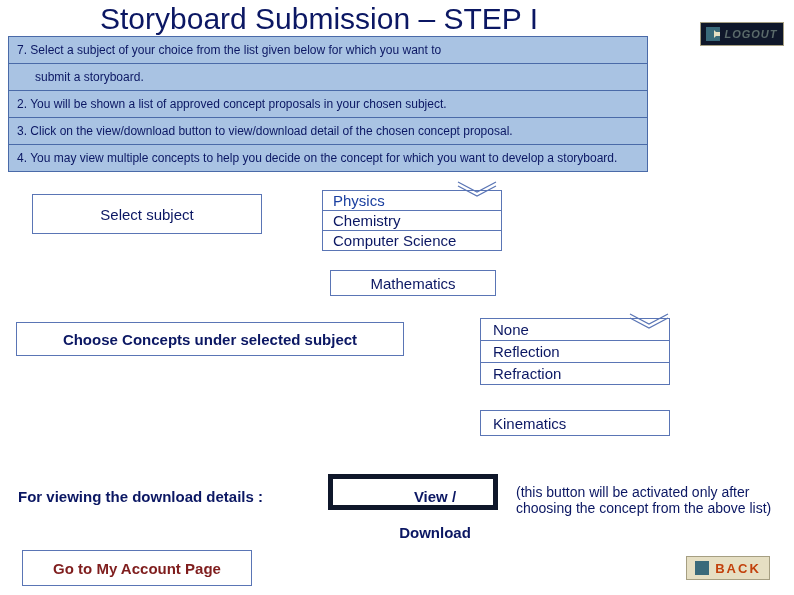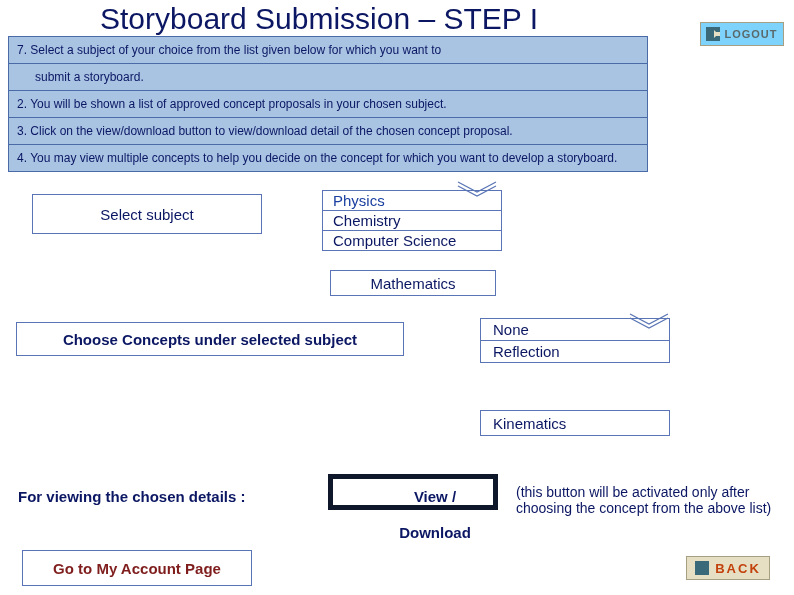--- a/index.html
+++ b/index.html
@@ -35,31 +35,32 @@
     border-top: 1px solid #4a6aa8;
   }
   .instr-row:first-child { border-top: none; }
   .instr-row.indent { padding-left: 26px; }
   .logout {
     position: absolute;
     right: 10px;
     top: 22px;
     width: 84px;
     height: 24px;
-    background: #7dd3fc;
+    background: #0f172a;
     border: 1px solid #a69f82;
     display: flex;
     align-items: center;
     justify-content: center;
     gap: 4px;
     font-size: 11px;
     letter-spacing: 1px;
     color: #5a6a6a;
     font-weight: bold;
     cursor: pointer;
+    font-style: italic;
   }
   .logout svg { display:block; }
   .sel-subject-label {
     position: absolute;
     left: 32px;
     top: 194px;
     width: 230px;
     height: 40px;
     border: 1px solid #5a75b5;
     background: #fff;
@@ -265,31 +266,32 @@
     </svg>
 </div>
 
 <div class="math-box">Mathematics</div>
 
 <div class="choose-concepts">Choose Concepts under selected subject</div>
 
 <div class="concept-list">
   <div class="concept-item">None</div>
   <div class="concept-item">Reflection</div>
+  <div class="concept-item">Refraction</div>
 </div>
 <div class="concept-chevron">
   <svg class="chev" viewBox="0 0 42 18">
       <polyline points="2,2 21,12 40,2" fill="none" stroke="#5a75b5" stroke-width="1.2"></polyline>
       <polyline points="2,6 21,16 40,6" fill="none" stroke="#5a75b5" stroke-width="1.2"></polyline>
     </svg>
 </div>
 
 <div class="kinematics">Kinematics</div>
 
-<div class="view-label">For viewing the chosen details :</div>
+<div class="view-label">For viewing the download details :</div>
 
 <div class="view-btn">View / Download</div>
 
 <div class="note">(this button will be activated only after choosing the concept from the above list)</div>
 
 <div class="go-account">Go to My Account Page</div>
 
 <div class="back">
   <span class="back-square"></span>
   <span>BACK</span>

